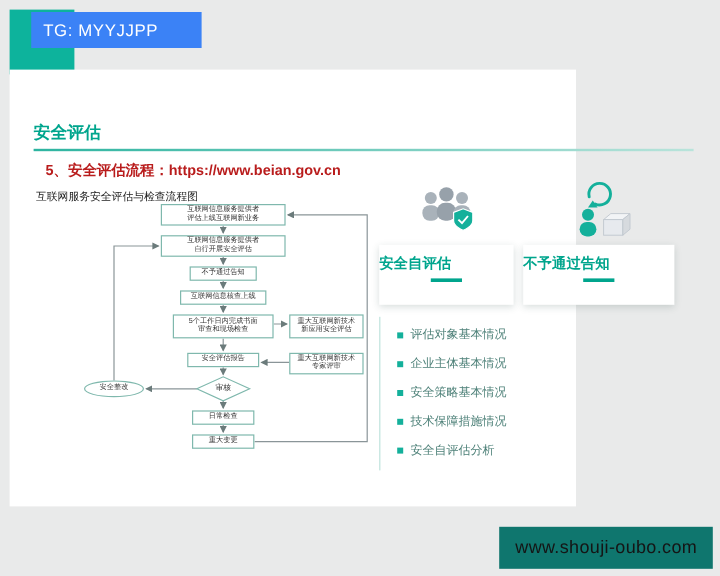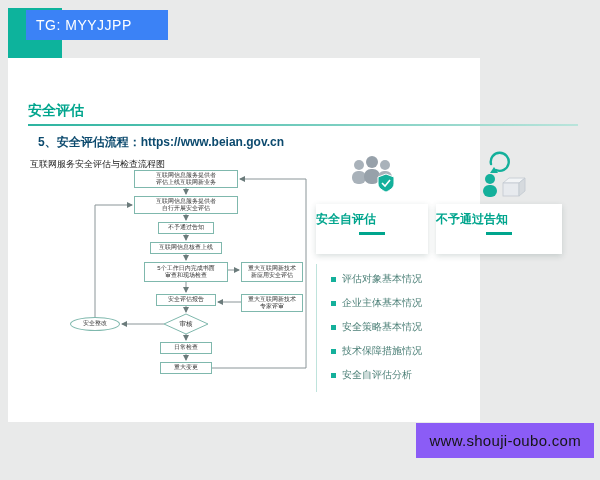--- a/index.html
+++ b/index.html
@@ -16,21 +16,21 @@
     position:absolute; left:14px; top:10px; width:142px; height:30px;
     background:#3b82f6; color:#ffffff; font-size:14px; letter-spacing:.5px;
     display:flex; align-items:center; padding-left:10px;margin-left:12px;
   }
 
   
   .slide { position:absolute; left:8px; top:58px; width:472px; height:364px; background:#ffffff; }
   .slide-title { position:absolute; left:20px; top:44px; color:#00a58d; font-size:14px; font-weight:bold; }
   .title-rule { position:absolute; left:20px; top:66px; width:550px; height:2px;
     background:linear-gradient(to right,#2db4a0,#b9e4db); }
-  .slide-subtitle { position:absolute; left:30px; top:76px; color:#0c4a6e; font-size:12px; font-weight:bold; }
+  .slide-subtitle { position:absolute; left:30px; top:76px; color:#b91c1c; font-size:12px; font-weight:bold; }
   .fc-title { position:absolute; left:22px; top:100px; color:#222; font-size:9px; font-weight:normal; }
 
   
   .flowchart { position:absolute; left:48px; top:112px; width:252px; height:232px; }
   .connectors { position:absolute; left:0; top:0; width:252px; height:232px; }
   .node {
     position:absolute; background:#fff; border:1px solid #7fb8ad; color:#333;
     font-size:6px; line-height:1.2; display:flex; align-items:center; justify-content:center;
     text-align:center; white-space:pre-line; padding:1px;
   }
@@ -55,21 +55,21 @@
   .card-header { background:#fff; box-shadow:0 2px 6px rgba(40,70,65,.18); padding:7px 0 19px; text-align:left; }
   .card-title { color:#00a58d; font-size:12px; font-weight:bold; }
   .card-underline { width:26px; height:3px; background:#00a58d; margin:4px auto 0; }
   .card-list { list-style:none; margin-top:10px; border-left:1px solid #bfe3dc; padding:8px 0 10px 14px;
     display:flex; flex-direction:column; gap:10px; }
   .item { display:flex; align-items:center; gap:6px; font-size:10px; color:#4d8078; }
   .bullet { width:5px; height:5px; background:#14b09b; flex:0 0 auto; }
 
   
   .watermark {
-    position:absolute; right:6px; bottom:22px; background:#8b5cf6; color:#151515;
+    position:absolute; right:6px; bottom:6px; background:#0f766e; color:#151515;
     font-size:15px; padding:9px 13px; letter-spacing:.3px;
   }
 </style>
 </head>
 <body>
 
 <div class="page">
 
   <div class="corner-accent"></div>
   <div class="badge">TG: MYYJJPP</div>

